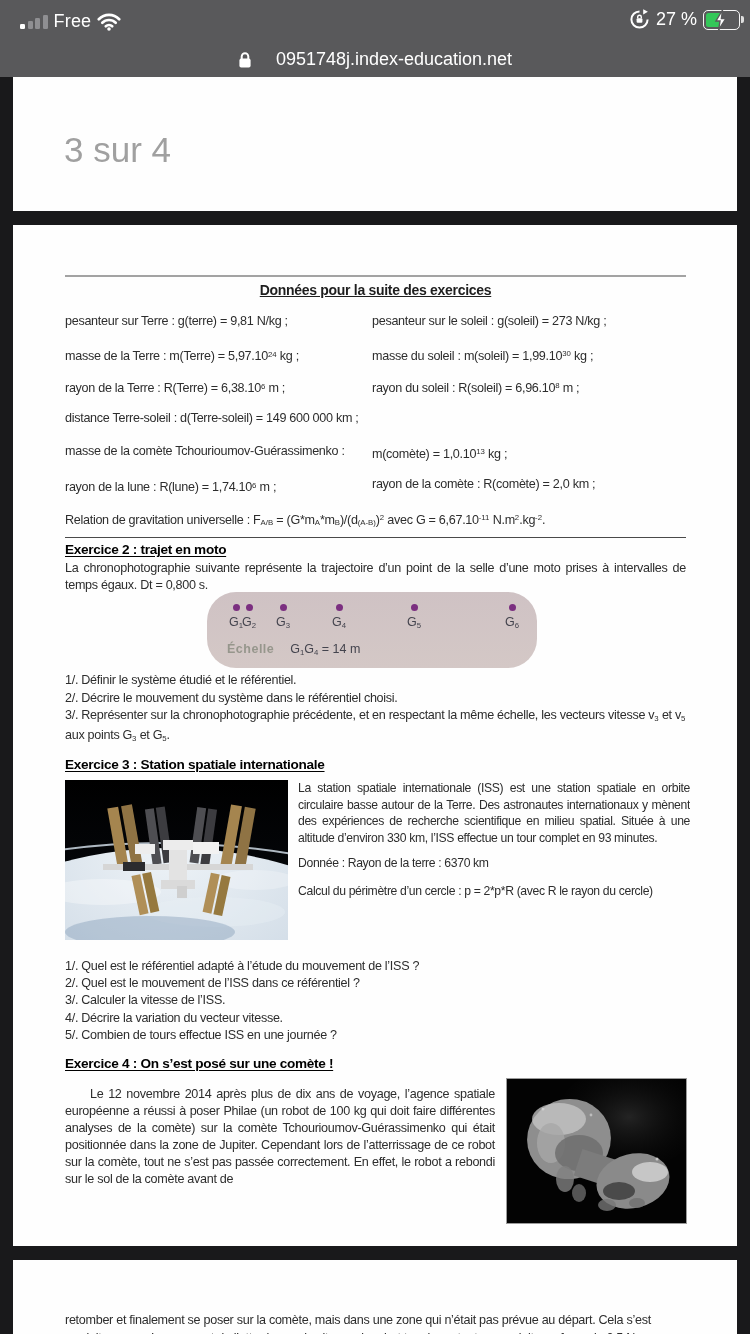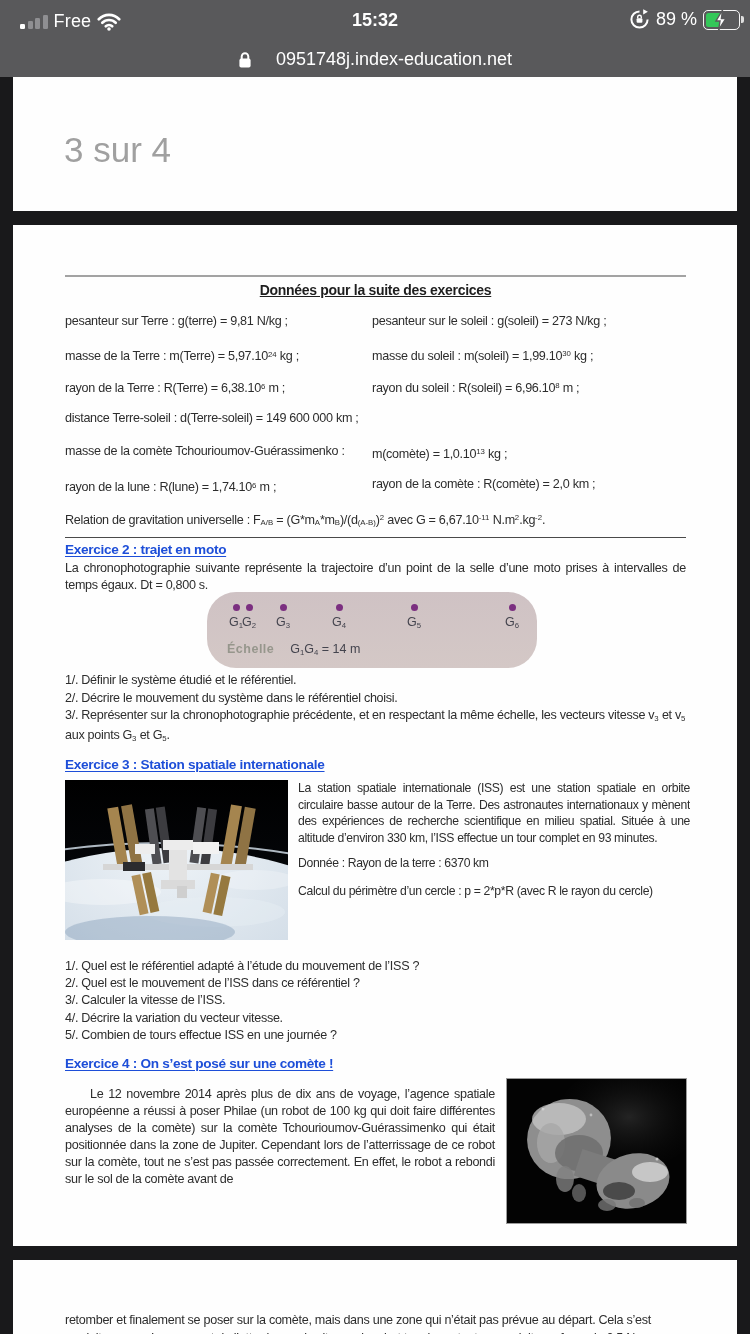--- a/index.html
+++ b/index.html
@@ -39,21 +39,21 @@
        font-size:12.6px;letter-spacing:-.3px;line-height:17px;}
   sub{font-size:.62em;vertical-align:-.25em;letter-spacing:0;}
   sup{font-size:.62em;vertical-align:.45em;letter-spacing:0;}
   .top-rule{position:absolute;top:50px;left:0;width:100%;border-top:2px solid #a3a3a3;}
   .dtitle{position:absolute;top:57px;left:0;width:100%;margin:0;text-align:center;
           font-size:14px;font-weight:700;text-decoration:underline;color:#1e1e1e;}
   .drow{position:absolute;left:0;width:100%;height:17px;}
   .r0{top:88px}.r1{top:120px}.r2{top:152px}.r3{top:185px}.r4{top:218px}.r5{top:251px}
   .dr{position:absolute;left:307px;top:0;}
   .relation{position:absolute;top:284px;left:0;width:100%;padding-bottom:6px;border-bottom:1.6px solid #4a4a4a;}
-  .extitle{position:absolute;left:0;margin:0;font-size:13.6px;font-weight:700;color:#1d4ed8;
+  .extitle{position:absolute;left:0;margin:0;font-size:13.6px;font-weight:700;color:#000000;
            text-decoration:underline;text-underline-offset:2px;}
   .t2{top:316px}.t3{top:531px}.t4{top:830px}
   .ex2intro{position:absolute;top:335px;left:0;width:621px;margin:0;text-align:justify;}
 
   .chrono{position:absolute;top:367px;left:142px;width:330px;height:76px;margin:0;
           background:linear-gradient(#cfc2c4,#d4c8c6);border-radius:29px;}
   .gpt{position:absolute;top:12px;transform:translateX(-50%);text-align:center;width:34px;}
   .p0{left:29px}.p1{left:42px}.p2{left:76px}.p3{left:132px}.p4{left:207px}.p5{left:305px}
   .dot{display:block;width:7px;height:7px;border-radius:50%;background:#7b2f80;margin:0 auto 3px auto;}
   .glab{font-size:12.5px;font-weight:500;color:#44444e;letter-spacing:0;}
@@ -96,29 +96,28 @@
             <i class="b4"></i>
         </span>
         <span class="carrier">Free</span>
         <svg width="24" height="18" viewBox="0 0 24 18">
           <path d="M1.8 6.2 C4.6 3.3 8.1 1.8 12 1.8 C15.9 1.8 19.4 3.3 22.2 6.2" stroke="#fff" stroke-width="2.7" fill="none" stroke-linecap="round"></path>
           <path d="M5.3 9.8 C7.1 8 9.4 7 12 7 C14.6 7 16.9 8 18.7 9.8" stroke="#fff" stroke-width="2.7" fill="none" stroke-linecap="round"></path>
           <path d="M8.8 13.3 C9.7 12.4 10.8 12 12 12 C13.2 12 14.3 12.4 15.2 13.3" stroke="#fff" stroke-width="2.7" fill="none" stroke-linecap="round"></path>
           <circle cx="12" cy="16" r="1.8" fill="#fff"></circle>
         </svg>
       </div>
-      <div class="time">15:32</div>
       <div class="sb-right">
         <svg width="21" height="21" viewBox="0 0 21 21">
           <path d="M10.5 2.4 a8.1 8.1 0 1 0 8.1 8.1" stroke="#fff" stroke-width="2" fill="none"></path>
           <polygon points="14.2,0.2 14.2,5.4 18.9,2.8" fill="#fff"></polygon>
           <rect x="7.6" y="9.2" width="5.8" height="4.6" rx="1" fill="#fff"></rect>
           <path d="M8.7 9.2 V8 a1.8 1.8 0 0 1 3.6 0 V9.2" stroke="#fff" stroke-width="1.4" fill="none"></path>
         </svg>
-        <span class="pct">89 %</span>
+        <span class="pct">27 %</span>
         <span class="batt">
           <span class="fill"></span>
           <span class="nub"></span>
           <svg width="16" height="22" viewBox="0 0 16 22">
             <polygon points="9.5,1 3,12 7,12 5.6,21 13,9.5 8.4,9.5" fill="#fff" stroke="#59595b" stroke-width="1.4"></polygon>
           </svg>
         </span>
       </div>
     </div>
     <div class="sr2">

